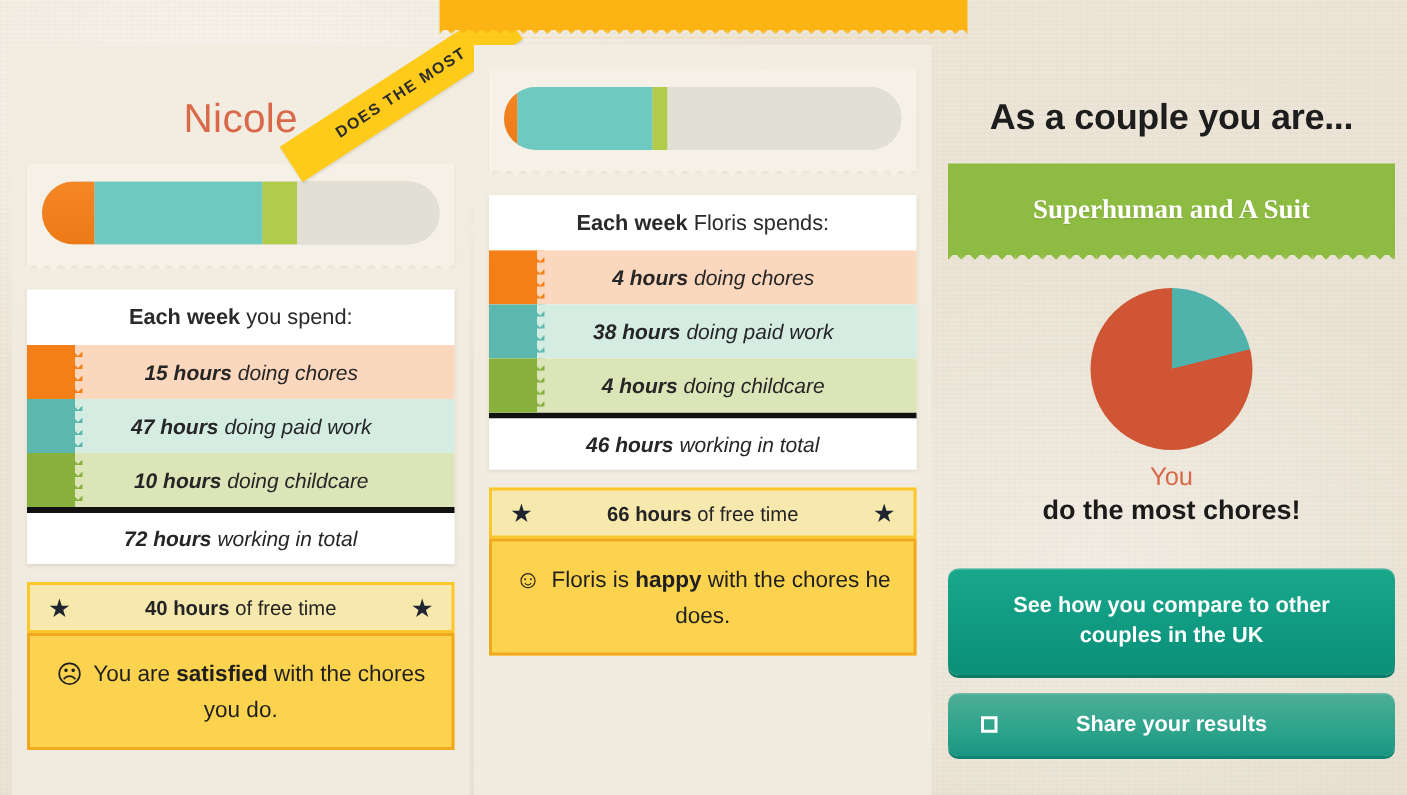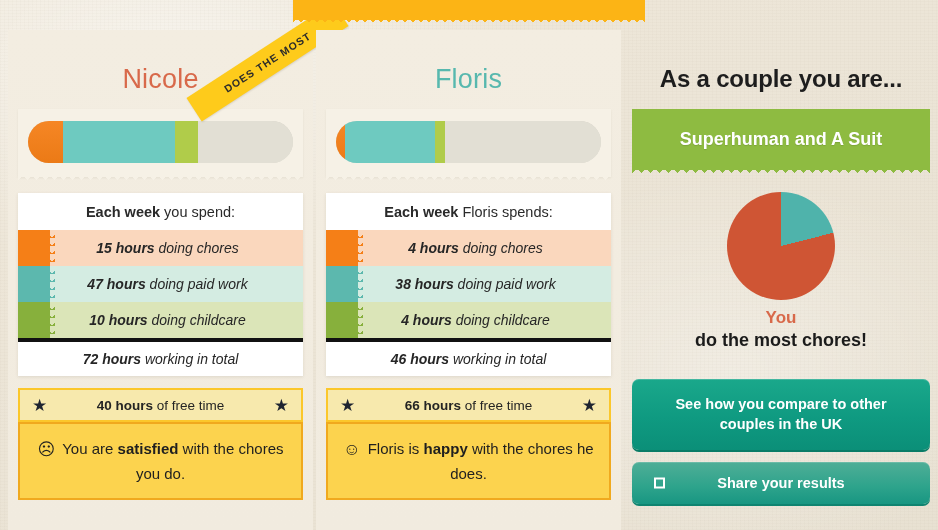--- a/index.html
+++ b/index.html
@@ -253,20 +253,21 @@
     margin: 16px 8px 0 8px;
   }
   .verdict {
     background: #8ebb41;
     color: #ffffff;
     font-size: 18px;
     font-weight: bold;
     text-align: center;
     padding: 20px 8px 20px;
     text-shadow: 0 1px 1px rgba(0,0,0,0.12);
+    font-family: Liberation Serif, serif;
   }
   .verdict-wrap::after {
     content: "";
     position: absolute;
     left: 0; right: 0; bottom: -6px;
     height: 7px;
     background-image:
       linear-gradient(135deg, #8ebb41 25%, transparent 25%),
       linear-gradient(225deg, #8ebb41 25%, transparent 25%);
     background-size: 9px 7px;
@@ -275,21 +276,21 @@
 
   .pie-area { text-align: center; margin-top: 22px; }
   .pie {
     width: 108px; height: 108px;
     border-radius: 50%;
     margin: 0 auto;
   }
   .pie-winner {
     margin-top: 8px;
     font-size: 17px;
-    font-weight: bold;
+    font-weight: normal;
     color: #d8694a;
   }
   .pie-caption {
     margin-top: 2px;
     font-size: 18px;
     font-weight: bold;
     color: #1b1b1b;
   }
 
   .btn {
@@ -392,21 +393,20 @@
       </span>
       <span class="star">★</span>
     </div>
 
     <div class="mood">
       <span><span class="face">☹</span><span>You are </span><b>satisfied</b><span> with the chores you do.</span></span>
     </div>
   </div>
 
   <div class="col mid">
-    <div class="col-name floris">Floris</div>
 
     <div class="bar-wrap">
       <div class="capsule">
         <div class="seg chores" id="f-seg-chores" style="flex: 0 0 3.57143%;"></div>
         <div class="seg paid" id="f-seg-paid" style="flex: 0 0 33.9286%;"></div>
         <div class="seg childcare" id="f-seg-childcare" style="flex: 0 0 3.57143%;"></div>
         <div class="seg rest"></div>
       </div>
     </div>
 

